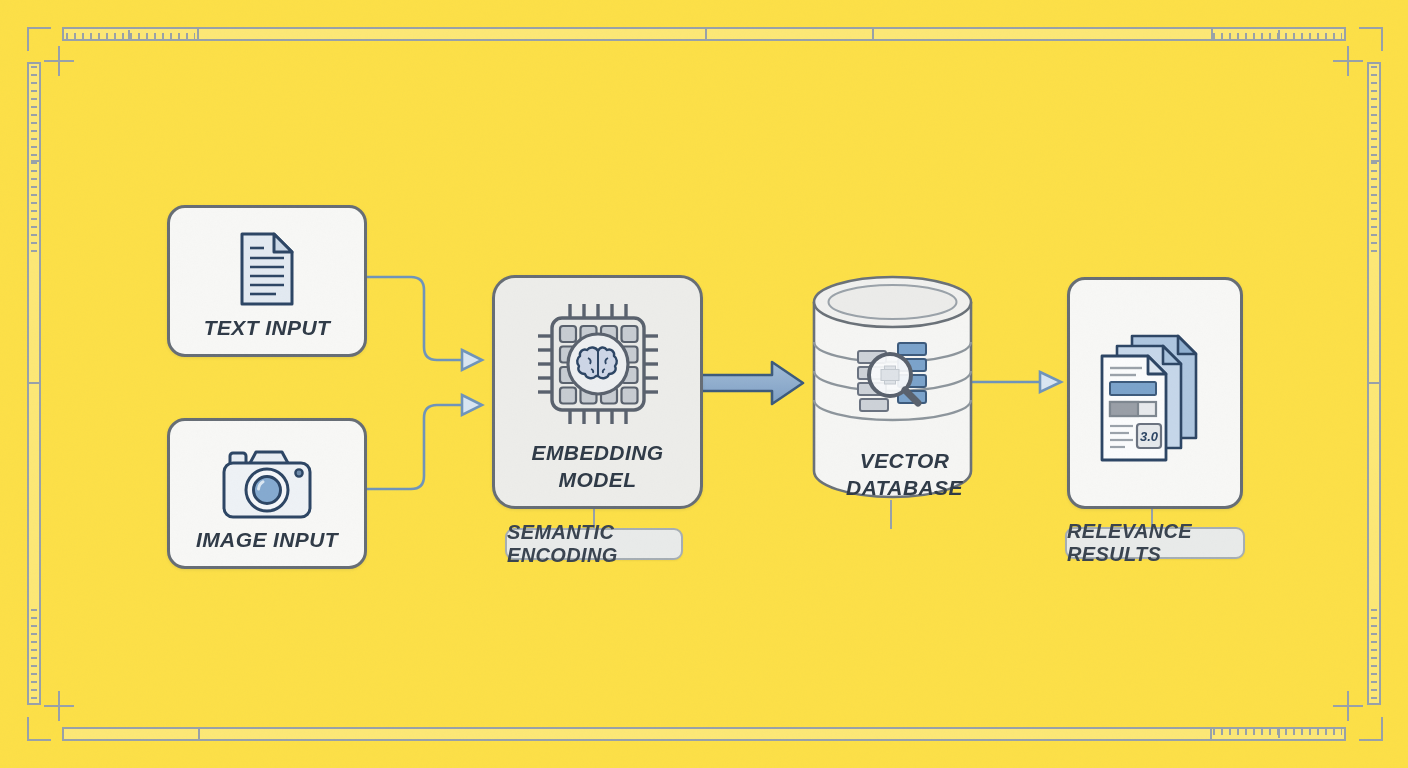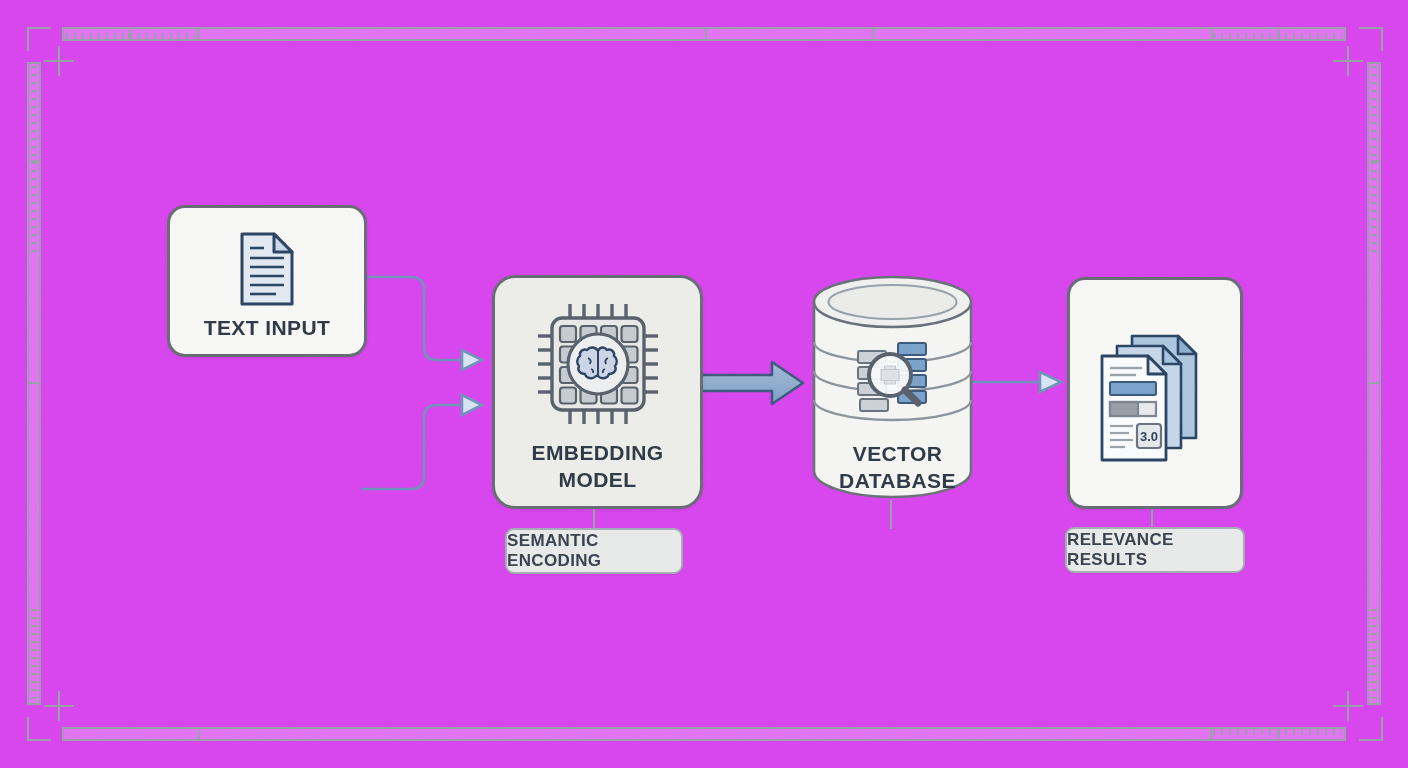--- a/index.html
+++ b/index.html
@@ -2,21 +2,22 @@
 <html><head>
 <meta charset="utf-8">
 <style>
   html,body{margin:0;padding:0;}
   body{
     font-family:"Liberation Sans","DejaVu Sans",sans-serif;
     background:#e8e8e5;
   }
   .stage{
     position:relative;width:1408px;height:768px;overflow:hidden;
-    background:#d946ef;
+    background:#fde047;
+    font-style:italic;
   }
   
   .corner{position:absolute;width:22px;height:22px;border:0 solid #98a1a9;}
   .corner.tl{left:27px;top:27px;border-left-width:2px;border-top-width:2px;}
   .corner.tr{left:1359px;top:27px;border-right-width:2px;border-top-width:2px;}
   .corner.bl{left:27px;top:717px;border-left-width:2px;border-bottom-width:2px;}
   .corner.br{left:1359px;top:717px;border-right-width:2px;border-bottom-width:2px;}
   .cross-h{position:absolute;width:30px;height:2px;background:#98a1a9;}
   .cross-v{position:absolute;width:2px;height:30px;background:#98a1a9;}
   .band{position:absolute;border:2px solid #98a1a9;box-sizing:border-box;background:rgba(255,255,255,.25);}
@@ -36,24 +37,24 @@
     box-shadow:0 1px 3px rgba(60,70,80,.12);
     display:flex;flex-direction:column;align-items:center;justify-content:space-between;
   }
   .card.model{background:#ededea;border-radius:23px;}
   .node-label{
     width:100%;text-align:center;color:#2f3a47;font-weight:600;font-size:21px;
     letter-spacing:.4px;line-height:27px;margin-bottom:13px;
   }
   .icon-wrap{margin-top:16px;display:flex;align-items:center;justify-content:center;flex:1;}
   .cyl{position:absolute;}
-  .cyl .node-label{position:absolute;left:0;right:0;top:160px;margin:5px;}
+  .cyl .node-label{position:absolute;left:0;right:0;top:160px;margin:12px;}
   .pill{
-    position:absolute;height:46px;border:2px solid #a6aeb4;border-radius:9px;background:#e9ebea;
-    color:#39434f;font-size:17px;font-weight:600;letter-spacing:.35px;
+    position:absolute;height:32px;border:2px solid #a6aeb4;border-radius:9px;background:#e9ebea;
+    color:#39434f;font-size:20px;font-weight:600;letter-spacing:.35px;
     display:flex;align-items:center;justify-content:center;box-sizing:border-box;
     box-shadow:0 1px 2px rgba(0,0,0,.06);
   }
   svg{display:block;}
   .abs{position:absolute;}
   .texture{position:absolute;inset:0;pointer-events:none;opacity:.6;}
 </style>
 </head>
 <body>
 
@@ -153,20 +154,34 @@
             <path d="M13,37 H47"></path>
           <path d="M13,46 H47"></path>
             <path d="M13,55 H47"></path>
             <path d="M13,64 H39"></path>
         </g>
       </svg>
     </div>
     <div class="node-label">TEXT INPUT</div>
   </div>
 
+  <div class="card" style="left:167px;top:418px;width:194px;height:145px;">
+    <div class="icon-wrap">
+      <svg width="92" height="76" viewBox="0 0 92 76">
+        <rect x="9" y="9" width="16" height="12" rx="3" fill="#e9eef4" stroke="#2c4564" stroke-width="3"></rect>
+        <path d="M28,21 L35,8 H61 L68,21" fill="#e9eef4" stroke="#2c4564" stroke-width="3" stroke-linejoin="round"></path>
+        <rect x="3" y="19" width="86" height="54" rx="9" fill="#eef2f6" stroke="#2c4564" stroke-width="3"></rect>
+        <circle cx="46" cy="46" r="21" fill="#f5f7fa" stroke="#2c4564" stroke-width="3"></circle>
+        <circle cx="46" cy="46" r="13.5" fill="#85aad0" stroke="#2c4564" stroke-width="3"></circle>
+        <path d="M37.5,45 A 9.5,9.5 0 0 1 42,37.8" stroke="#dbe7f2" stroke-width="3" fill="none" stroke-linecap="round"></path>
+        <circle cx="78" cy="29" r="3.6" fill="#6e8bab" stroke="#2c4564" stroke-width="2.4"></circle>
+      </svg>
+    </div>
+    <div class="node-label">IMAGE INPUT</div>
+  </div>
 
   <div class="card model" style="left:492px;top:275px;width:205px;height:228px;">
     <div class="icon-wrap" style="margin-top:10px;">
       <svg width="124" height="124" viewBox="0 0 124 124">
         <g stroke="#59616d" stroke-width="3.4">
           <path d="M34,2 V16"></path>
             <path d="M48,2 V16"></path>
             <path d="M62,2 V16"></path>
             <path d="M76,2 V16"></path>
             <path d="M90,2 V16"></path>

